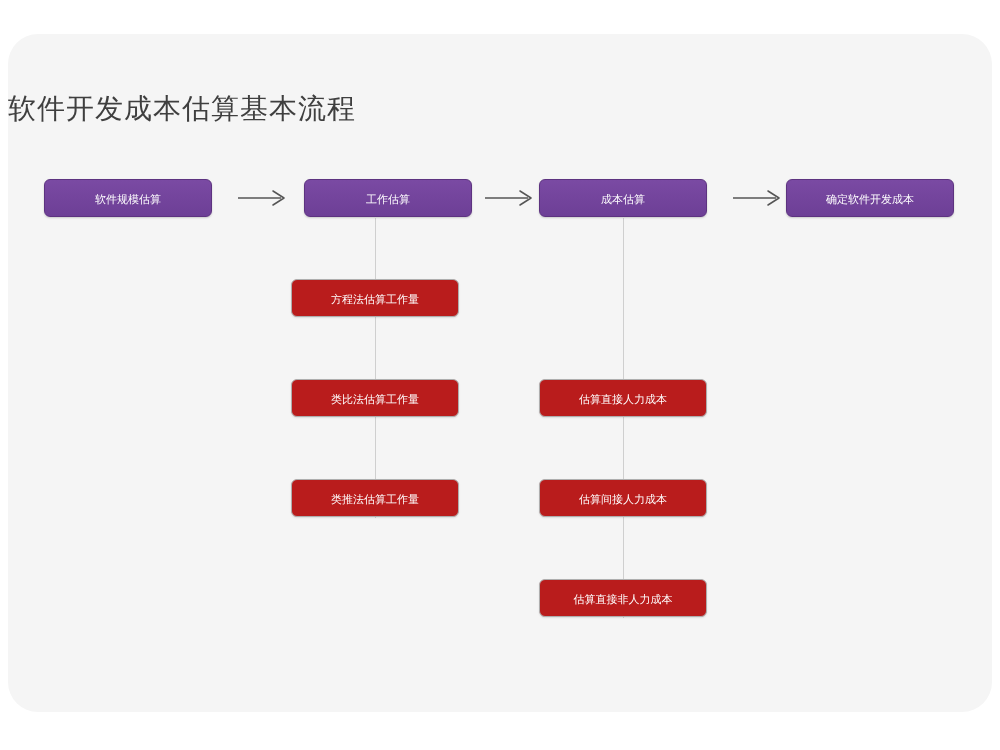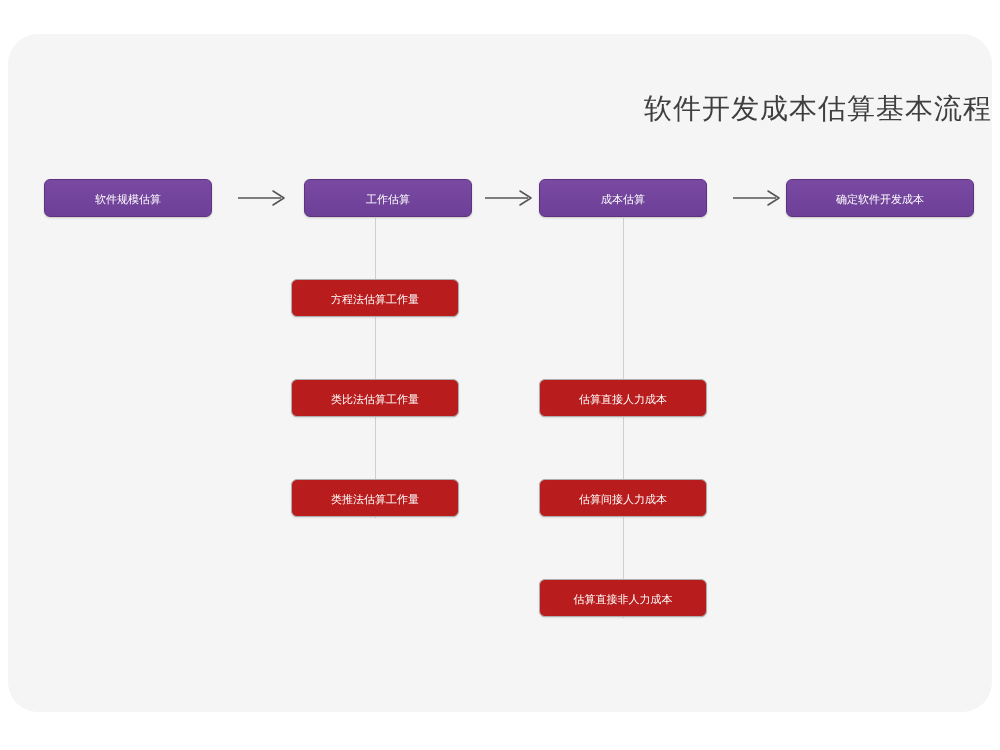--- a/index.html
+++ b/index.html
@@ -22,21 +22,21 @@
     height: 678px;
     background: #f5f5f5;
     border-radius: 30px;
   }
 
   #title {
     position: absolute;
     left: 0;
     top: 56px;
     width: 984px;
-    text-align: right;
+    text-align: left;
     font-size: 28px;
     color: #3f3f3f;
     letter-spacing: 1px;
     font-weight: 400;
     white-space: nowrap;
   }
 
   .node {
     position: absolute;
     height: 38px;
@@ -106,21 +106,21 @@
 
   <div class="node primary" style="left:531px; top:145px; width:168px;">成本估算</div>
 
   <div class="arrow" style="left:723px; top:155px; width:52px;">
     <svg width="52" height="18" viewBox="0 0 52 18">
       <path d="M2 9 L45 9" stroke="#555555" stroke-width="1.3" fill="none"></path>
       <path d="M37 2 L48 9 L37 16" stroke="#555555" stroke-width="1.5" fill="none" stroke-linecap="round" stroke-linejoin="round"></path>
     </svg>
   </div>
 
-  <div class="node primary" style="left:778px; top:145px; width:188px;">确定软件开发成本</div>
+  <div class="node primary" style="left:778px; top:145px; width:168px;">确定软件开发成本</div>
 
   <div class="node secondary" style="left:283px; top:245px; width:168px;">方程法估算工作量</div>
   <div class="node secondary" style="left:283px; top:345px; width:168px;">类比法估算工作量</div>
   <div class="node secondary" style="left:283px; top:445px; width:168px;">类推法估算工作量</div>
 
   <div class="node secondary" style="left:531px; top:345px; width:168px;">估算直接人力成本</div>
   <div class="node secondary" style="left:531px; top:445px; width:168px;">估算间接人力成本</div>
   <div class="node secondary" style="left:531px; top:545px; width:168px;">估算直接非人力成本</div>
 
 </div>

